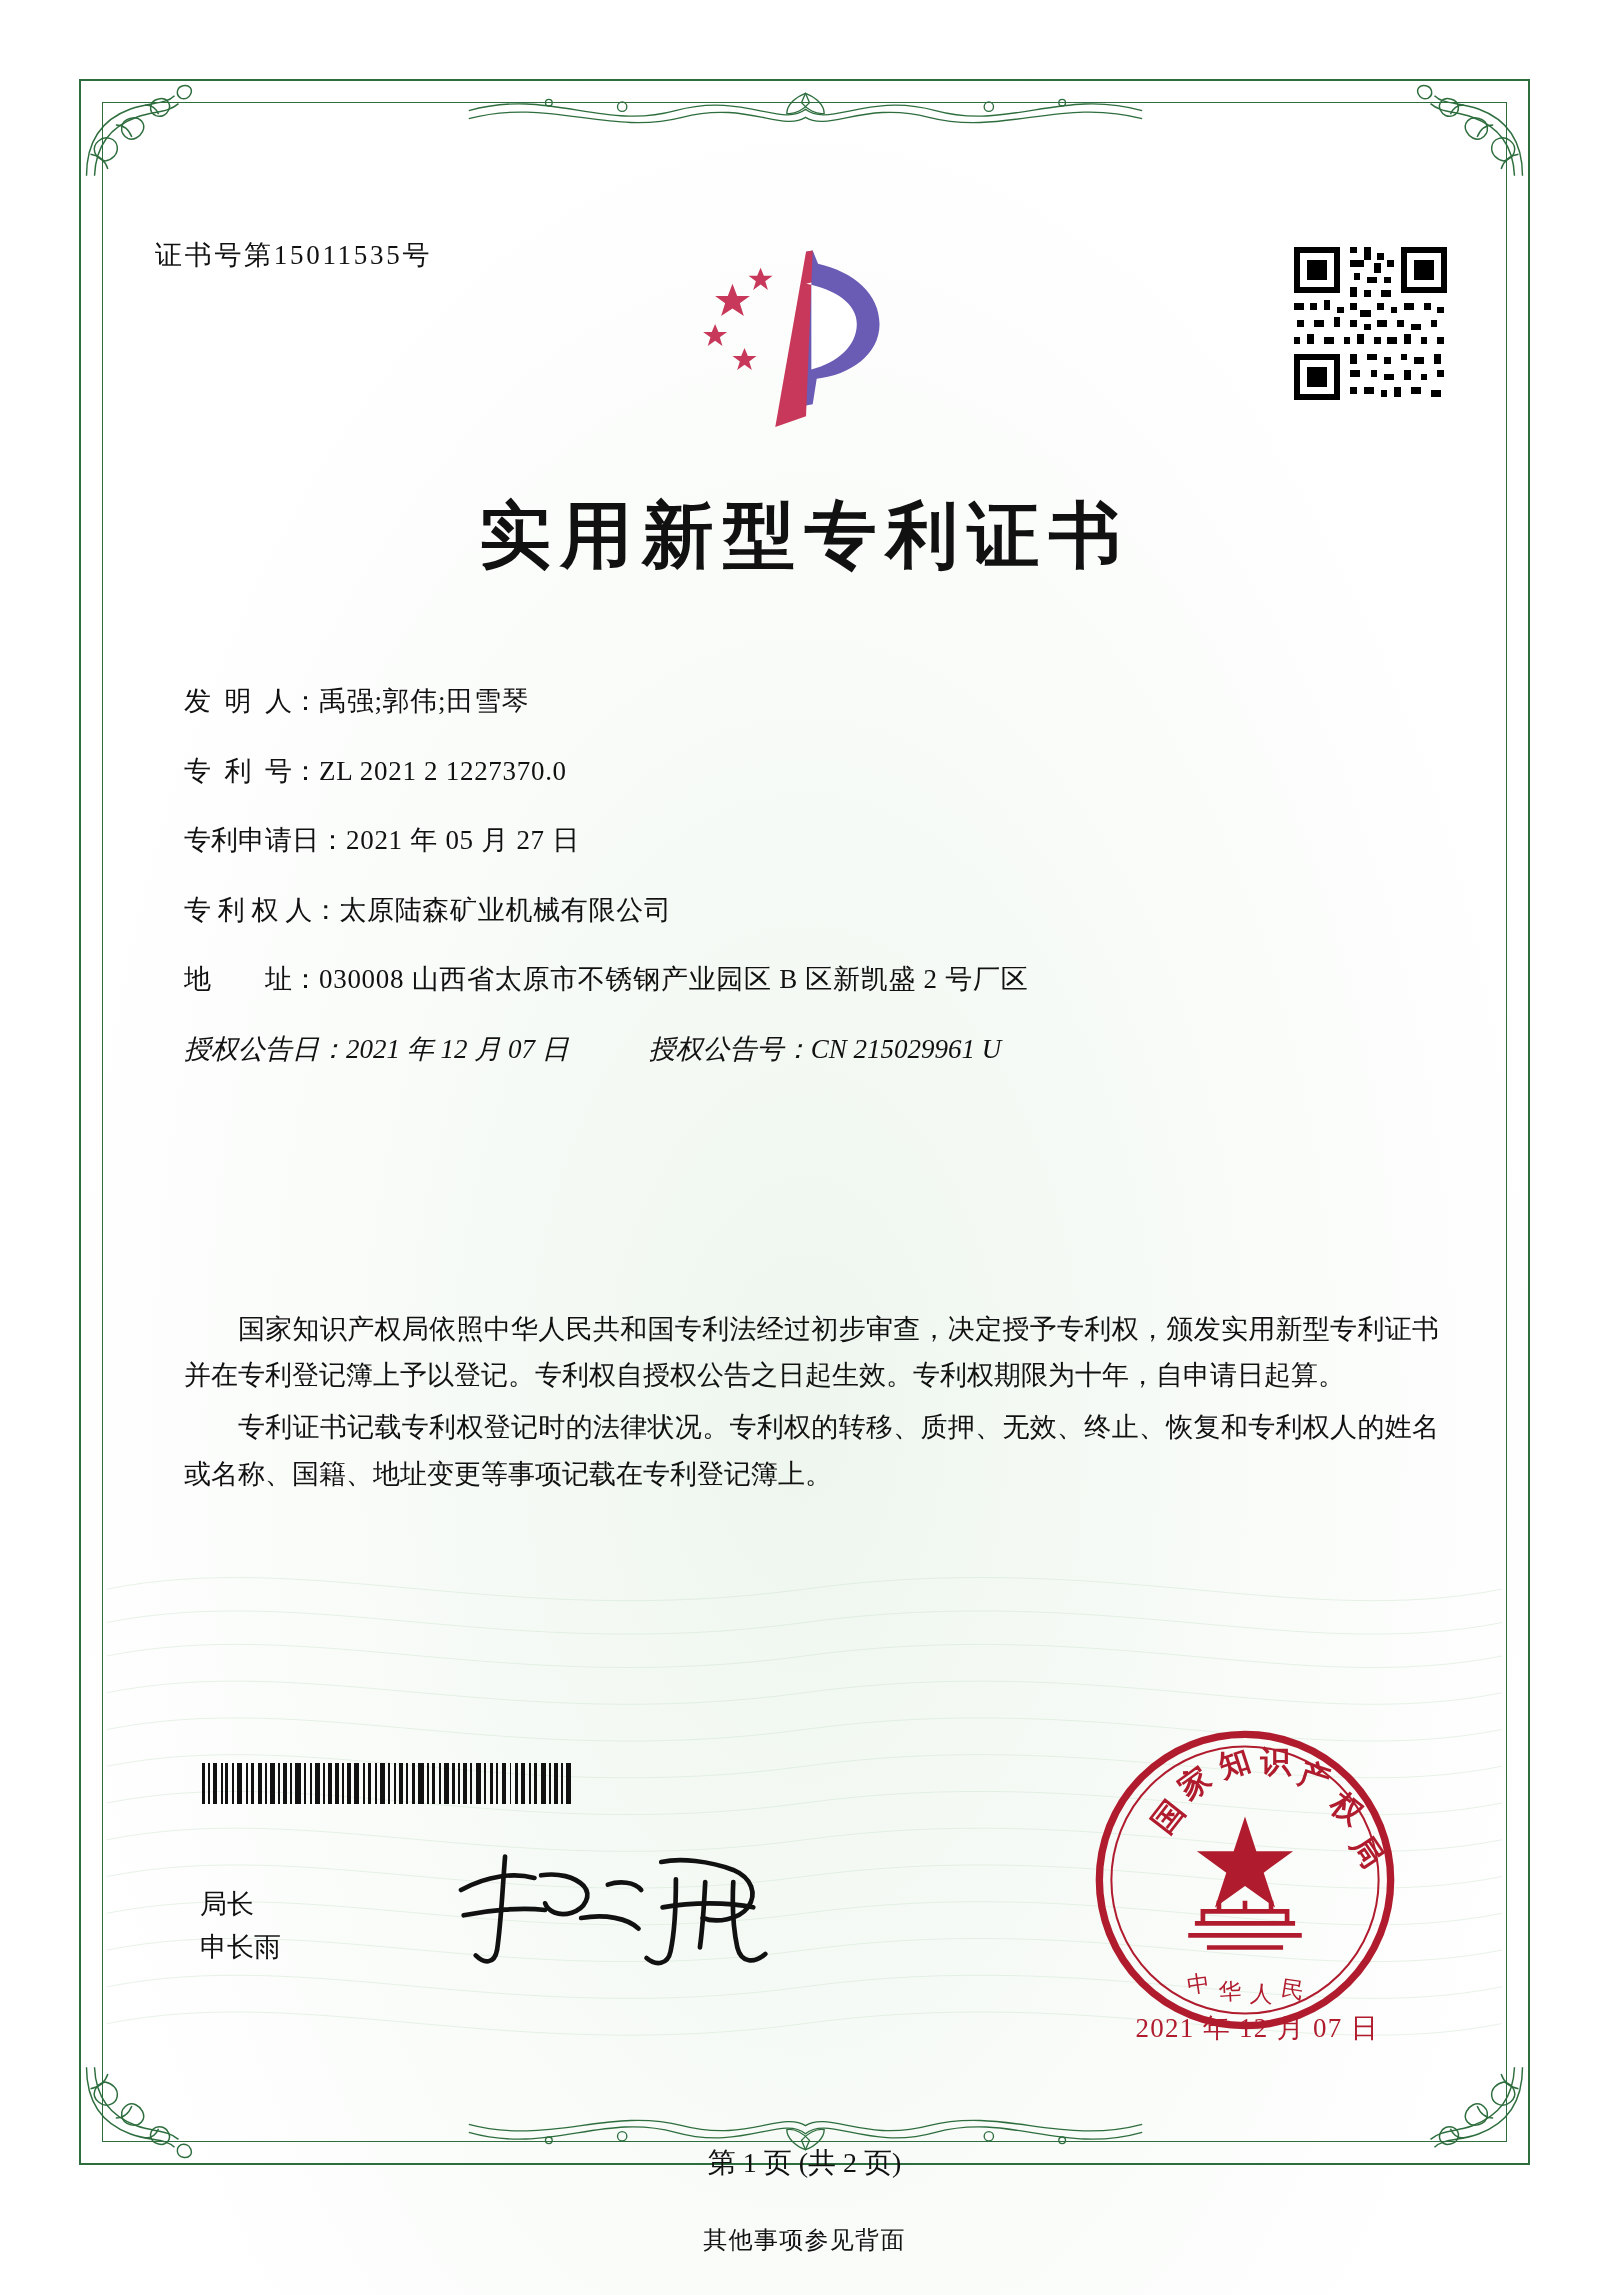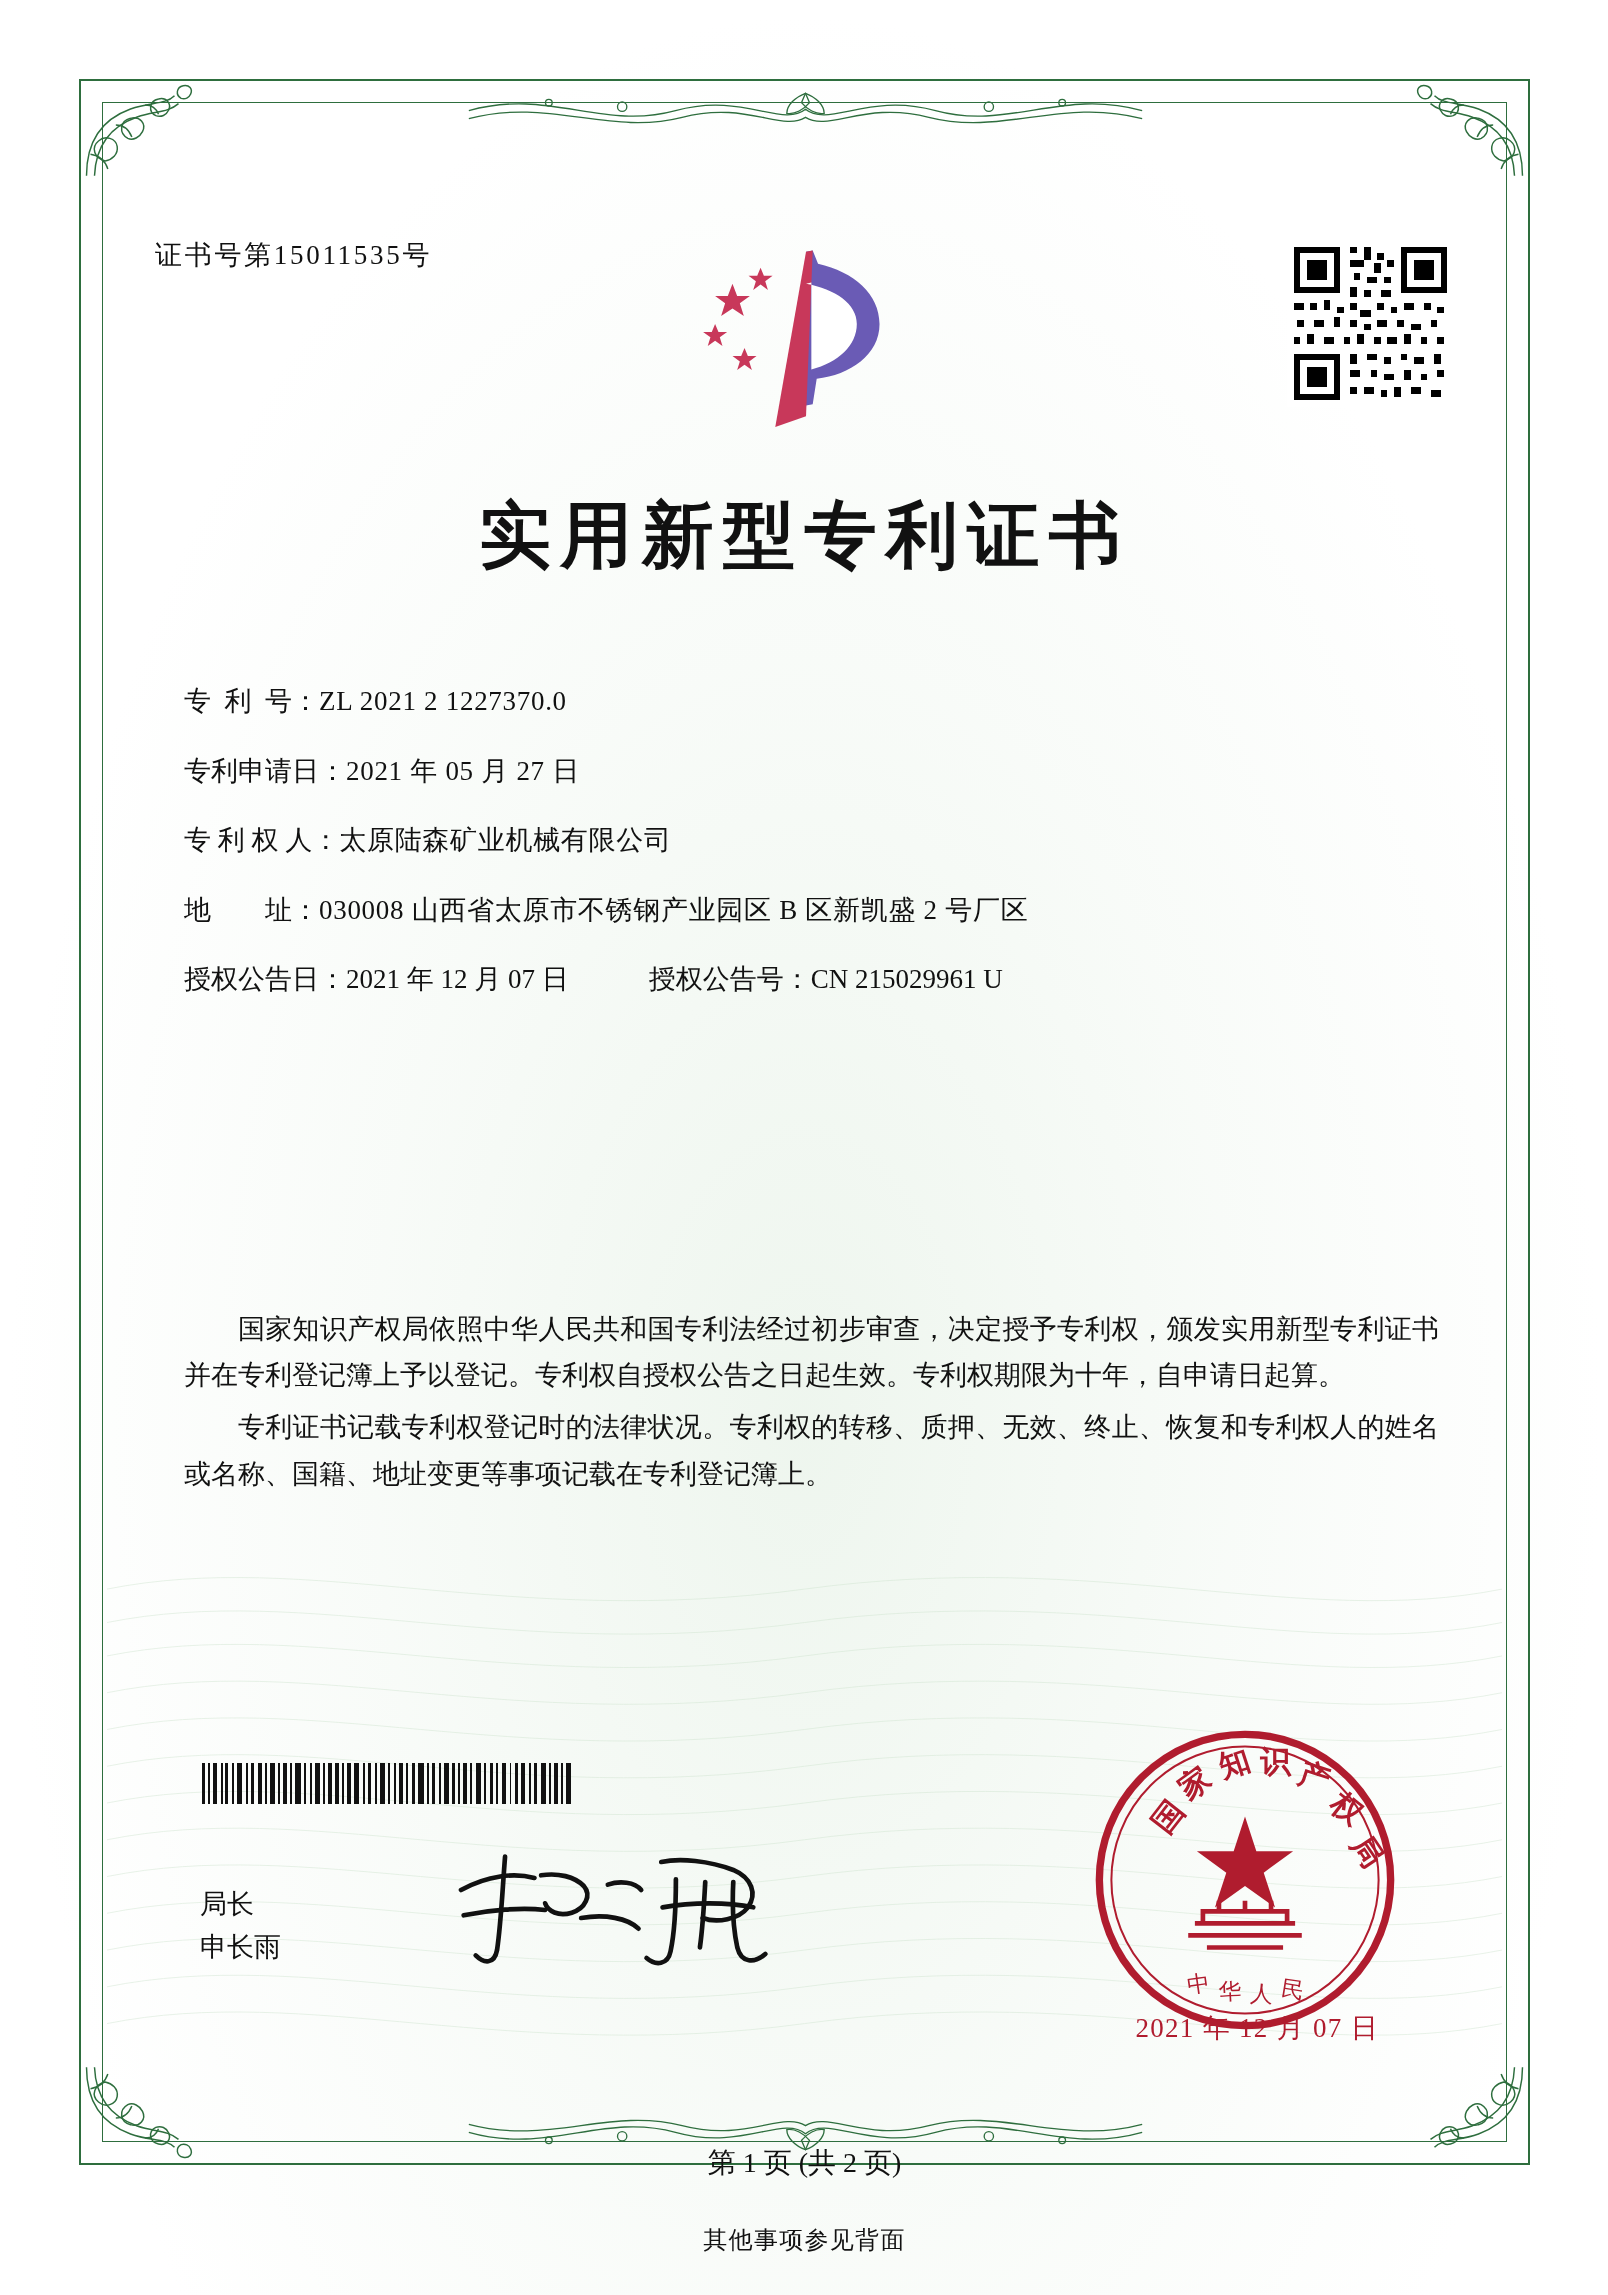--- a/index.html
+++ b/index.html
@@ -84,21 +84,21 @@
     line-height:1.5;
   }
   .field .lab{
     white-space:pre;
     flex:0 0 auto;
   }
   .field .val{
     flex:1 1 auto;
     letter-spacing:0.7px;
   }
-  .field.inline-two{position:relative;}
+  .field.inline-two{position:relative;font-style:italic;}
   .field .lab2{
     margin-left:80px;white-space:pre;
   }
   
   .paras{
     position:absolute;left:184px;right:170px;top:1306px;
     font-size:27px;line-height:1.72;text-align:justify;
   }
   .paras p{margin:0 0 5.3px 0;text-indent:2em;}
 
@@ -325,20 +325,24 @@
           <rect x="74" y="88" width="6" height="4"></rect>
           <rect x="86" y="90" width="6" height="4"></rect>
       </g>
     </svg>
   </div>
 
   <div class="title">实用新型专利证书</div>
 
   <div class="fields">
     <div class="field">
+      <span class="lab">发  明  人：</span>
+      <span class="val">禹强;郭伟;田雪琴</span>
+    </div>
+    <div class="field">
       <span class="lab">专  利  号：</span>
       <span class="val">ZL 2021 2 1227370.0</span>
     </div>
     <div class="field">
       <span class="lab">专利申请日：</span>
       <span class="val">2021 年 05 月 27 日</span>
     </div>
     <div class="field">
       <span class="lab">专 利 权 人：</span>
       <span class="val">太原陆森矿业机械有限公司</span>

